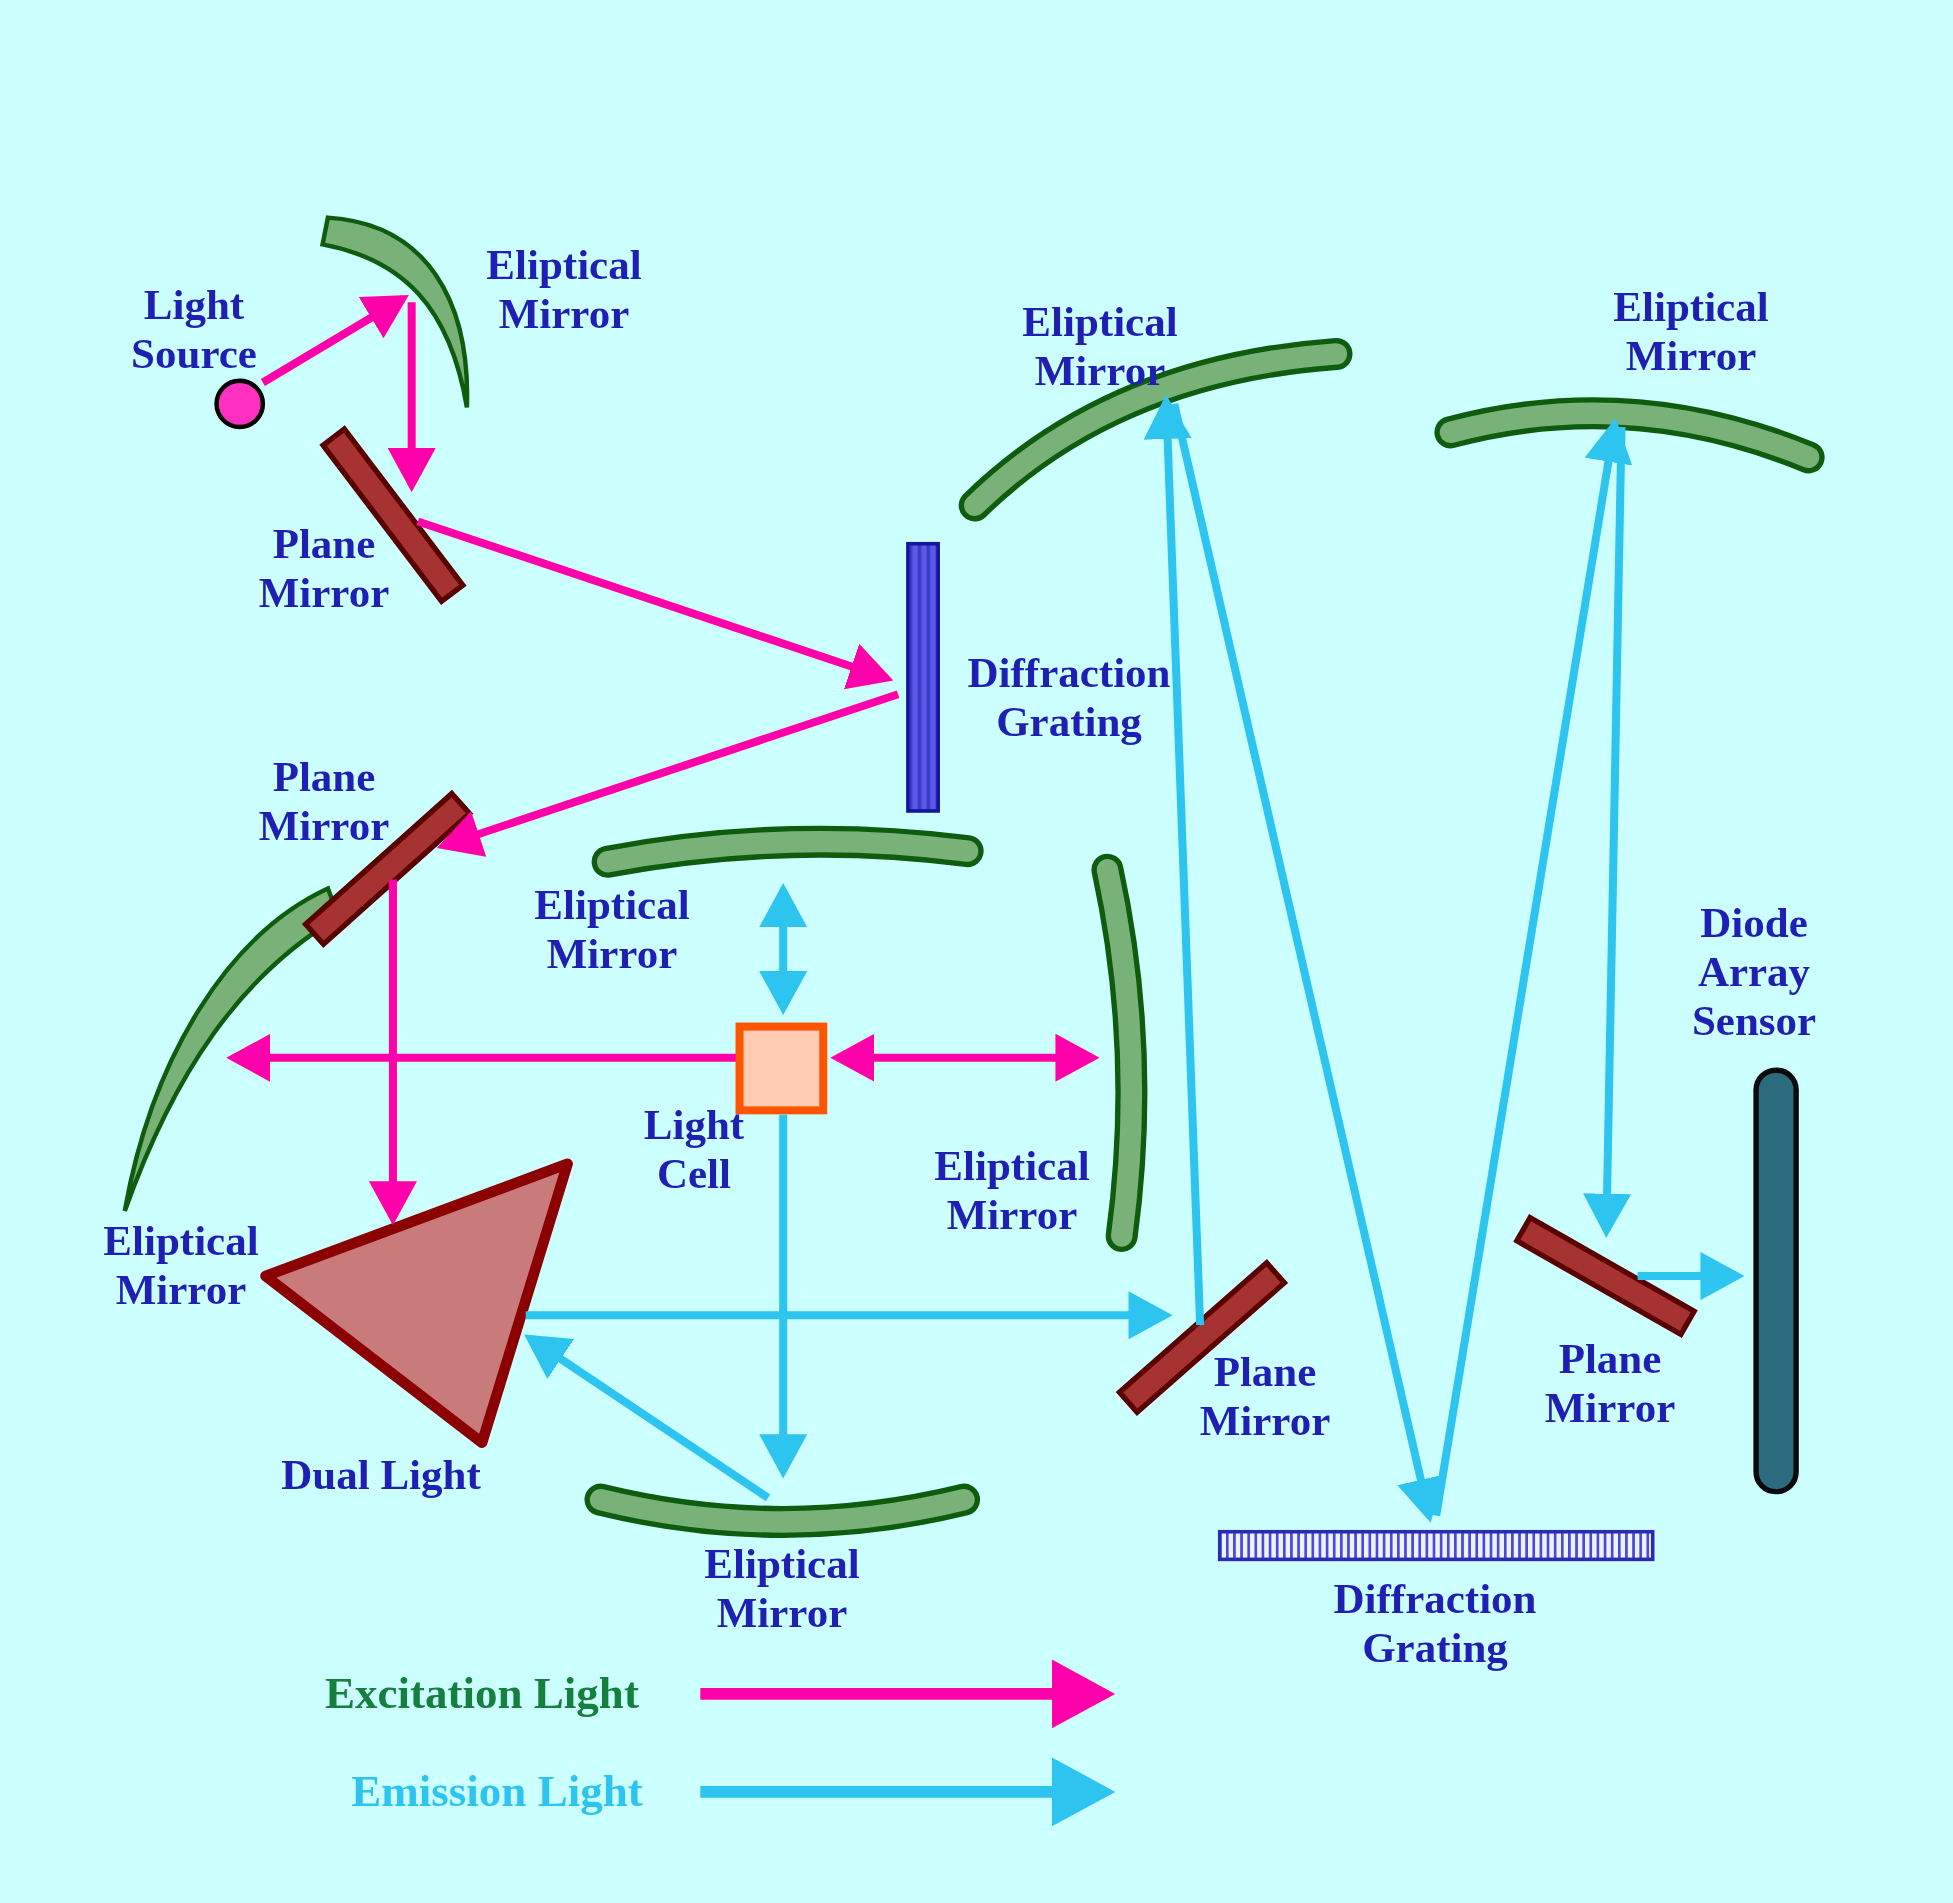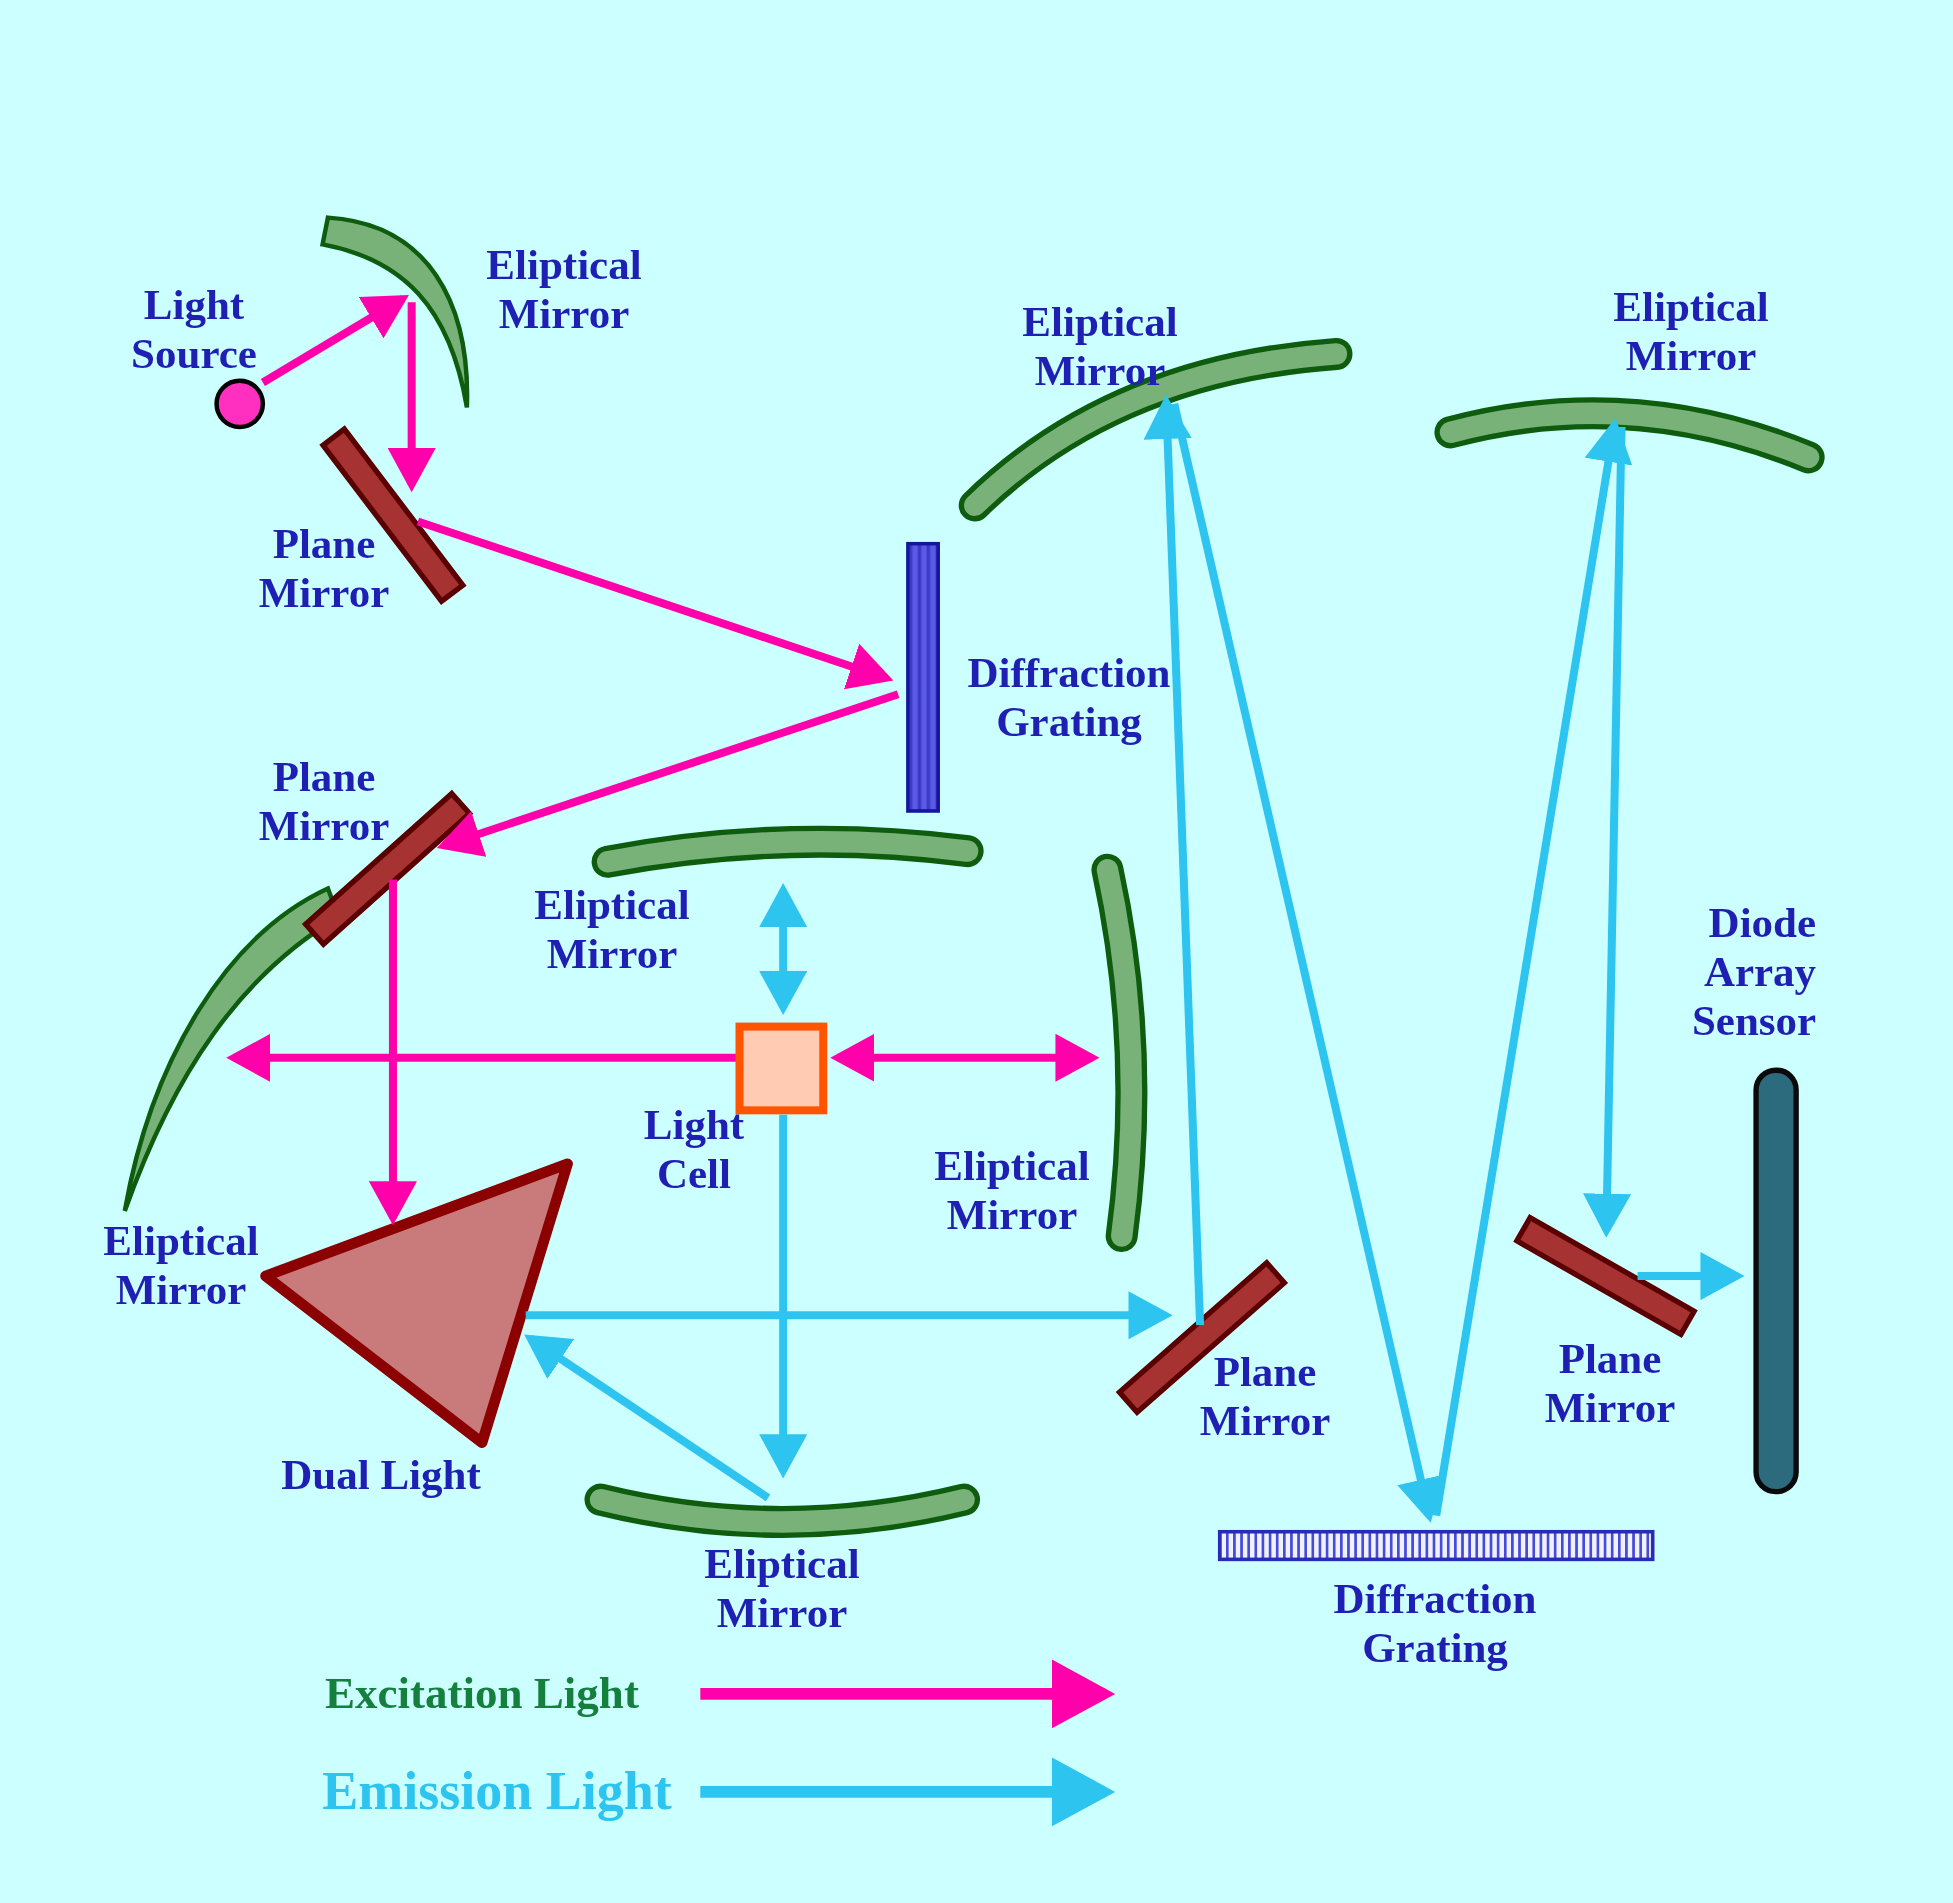--- a/index.html
+++ b/index.html
@@ -15,23 +15,23 @@
   .lbl{
     position:absolute;
     transform:translate(-50%,-50%);
     color:#1f1fb4;
     font-weight:bold;
     font-size:43px;
     line-height:1.14;
     text-align:center;
     white-space:pre-line;
   }
-  .lbl.align-left{text-align:right;}
+  .lbl.align-left{text-align:center;}
   .legend-ex{color:#15803d;font-size:45px;}
-  .legend-em{color:#2ec4f0;font-size:54px;}
+  .legend-em{color:#2ec4f0;font-size:45px;}
   
   .gm-edge{fill:none;stroke:#0e5c0e;stroke-width:36;stroke-linecap:round;}
   .gm-core{fill:none;stroke:#79b279;stroke-width:24;stroke-linecap:round;}
   .gm-fill{fill:#79b279;stroke:#0e5c0e;stroke-width:5;}
   .pm{fill:#a63232;stroke:#5a0000;stroke-width:6;}
   .ray-ex{stroke:#ff00aa;stroke-width:9;fill:none;}
   .ray-em{stroke:#2ec4f0;stroke-width:9;fill:none;}
   .legend-line-ex{stroke:#ff00aa;stroke-width:13;fill:none;}
   .legend-line-em{stroke:#2ec4f0;stroke-width:13;fill:none;}
 </style>

